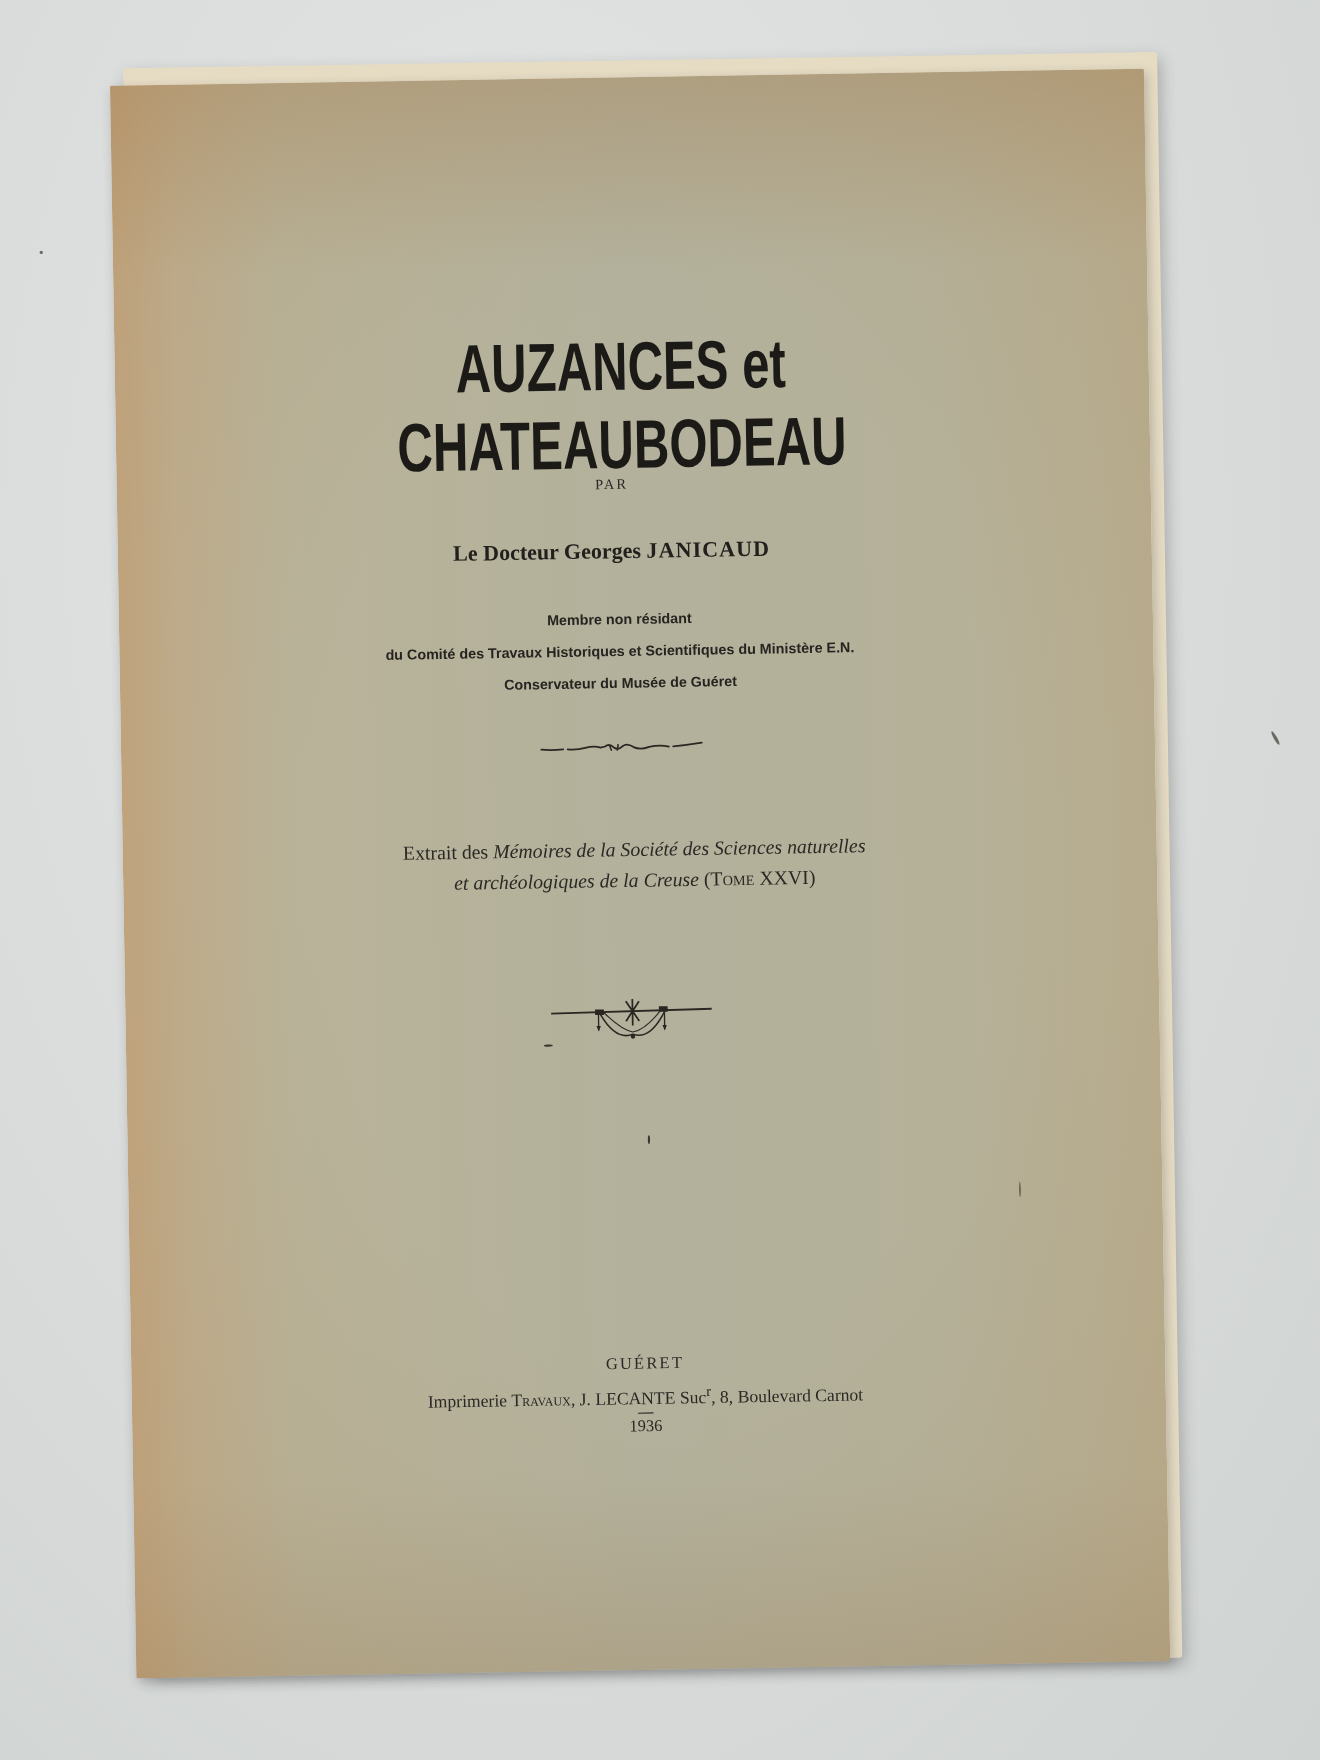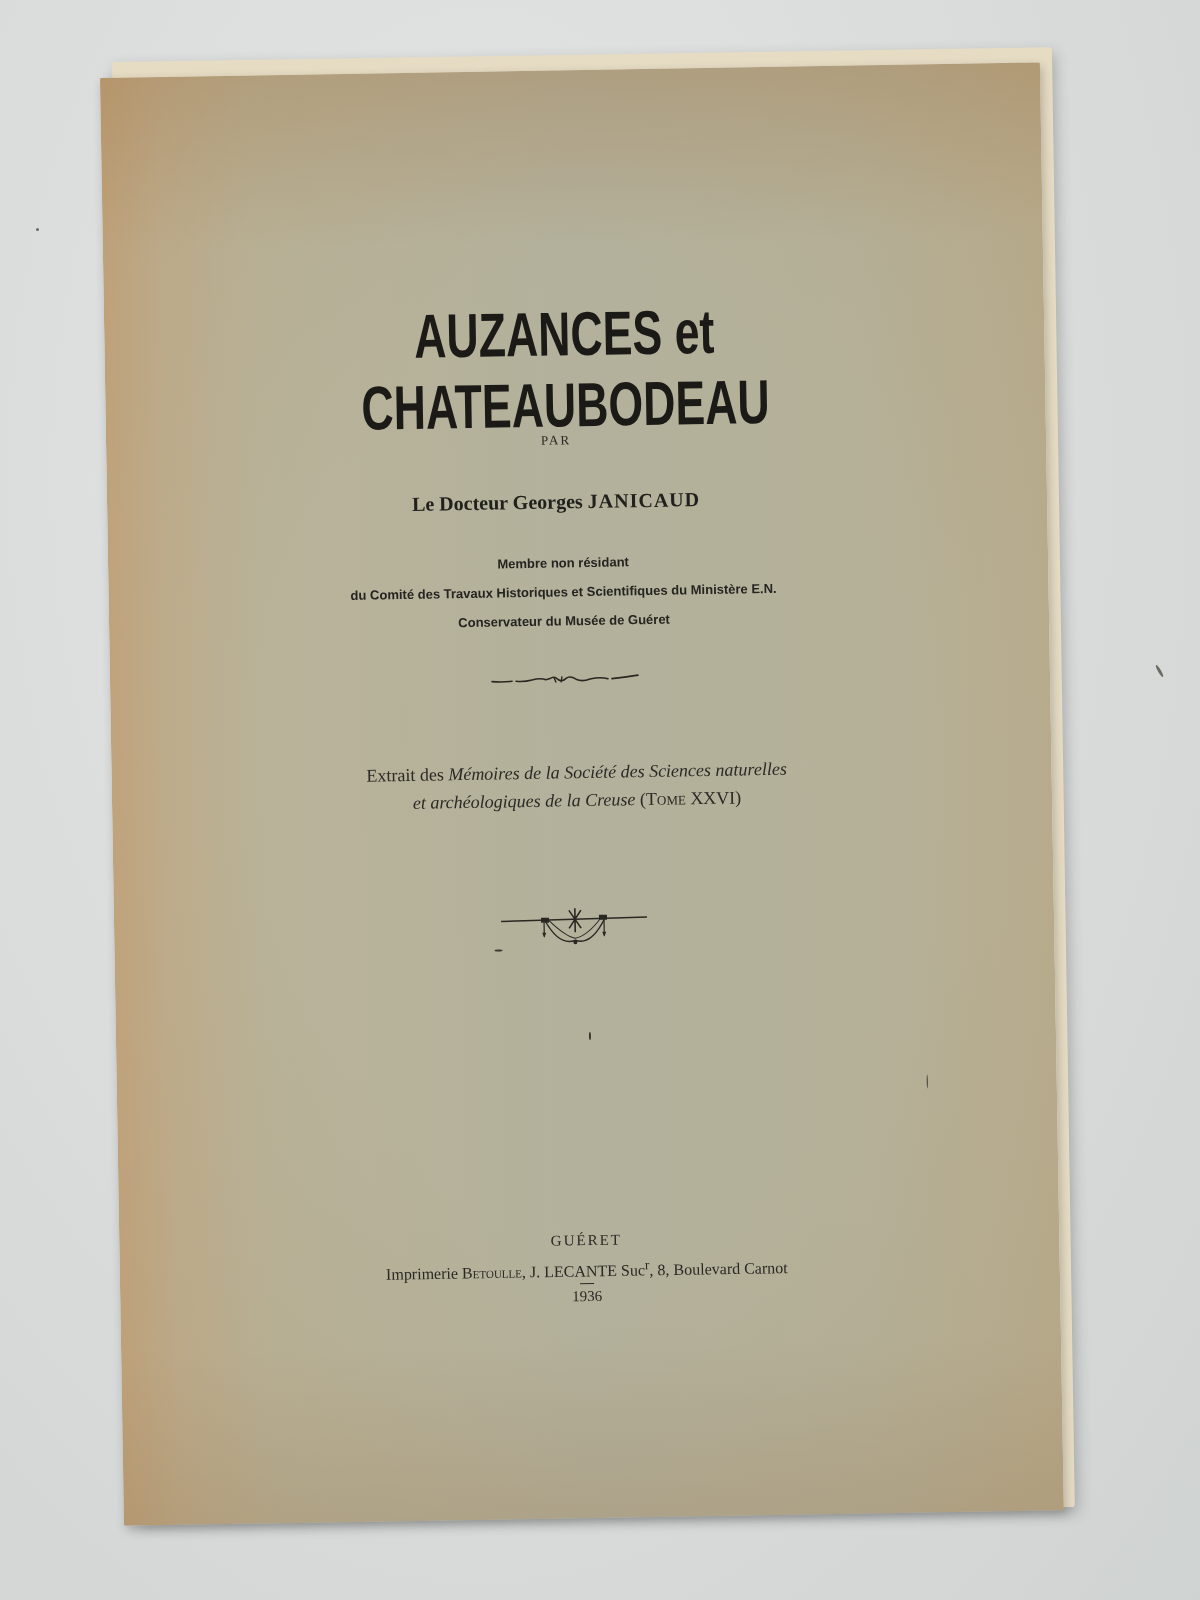--- a/index.html
+++ b/index.html
@@ -207,21 +207,21 @@
       <line x1="45" y1="16" x2="45" y2="30" stroke="#2a2722" stroke-width="1.2"></line>
       <line x1="105" y1="14" x2="105" y2="30" stroke="#2a2722" stroke-width="1.2"></line>
       <path d="M43 26 L45 31 L47 26 Z M103 26 L105 31 L107 26 Z" fill="#2a2722"></path>
       <circle cx="76" cy="36" r="2" fill="#2a2722"></circle>
     </svg>
 
     <div class="imprint">
       <div class="city">GUÉRET</div>
       <div>
         <span>Imprimerie</span>
-        <span class="sc">Betoulle</span><span>, J. LECANTE Suc</span><sup>r</sup><span>, 8, Boulevard Carnot</span>
+        <span class="sc">Travaux</span><span>, J. LECANTE Suc</span><sup>r</sup><span>, 8, Boulevard Carnot</span>
       </div>
       <span class="dash"></span>
       <div class="year">1936</div>
     </div>
 
     <span class="speck" style="left:473px; top:962px; width:2px; height:8px;"></span>
     <span class="speck" style="left:380px; top:878px; width:8px; height:2px;"></span>
     <span class="speck" style="left:810px; top:1010px; width:1px; height:14px;"></span>
   </div>
 </div>

